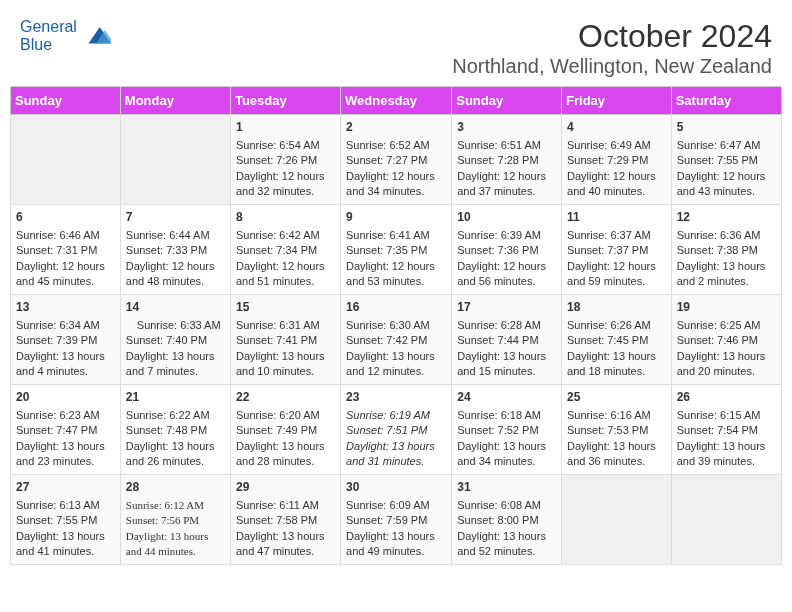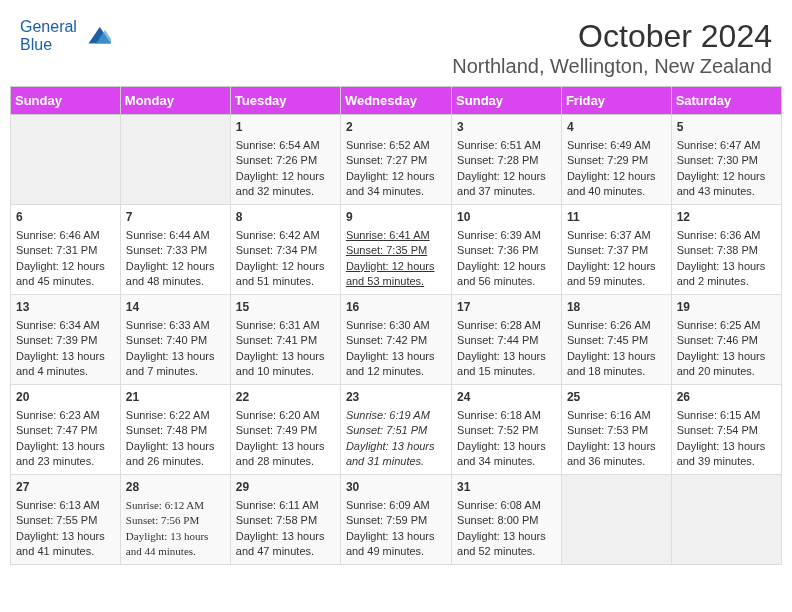--- a/index.html
+++ b/index.html
@@ -134,51 +134,51 @@
         <td><span class="day-num">2</span><span style="white-space: pre-line;">Sunrise: 6:52 AM
 Sunset: 7:27 PM
 Daylight: 12 hours and 34 minutes.</span></td>
         <td><span class="day-num">3</span><span style="white-space: pre-line;">Sunrise: 6:51 AM
 Sunset: 7:28 PM
 Daylight: 12 hours and 37 minutes.</span></td>
         <td><span class="day-num">4</span><span style="white-space: pre-line;">Sunrise: 6:49 AM
 Sunset: 7:29 PM
 Daylight: 12 hours and 40 minutes.</span></td>
         <td><span class="day-num">5</span><span style="white-space: pre-line;">Sunrise: 6:47 AM
-Sunset: 7:30 PM
+Sunset: 7:55 PM
 Daylight: 12 hours and 43 minutes.</span></td>
       </tr>
       <tr>
         <td><span class="day-num">6</span><span style="white-space: pre-line; margin-top: 14px;">Sunrise: 6:46 AM
 Sunset: 7:31 PM
 Daylight: 12 hours and 45 minutes.</span></td>
         <td><span class="day-num">7</span><span style="white-space: pre-line;">Sunrise: 6:44 AM
 Sunset: 7:33 PM
 Daylight: 12 hours and 48 minutes.</span></td>
         <td><span class="day-num">8</span><span style="white-space: pre-line;">Sunrise: 6:42 AM
 Sunset: 7:34 PM
 Daylight: 12 hours and 51 minutes.</span></td>
-        <td><span class="day-num">9</span><span style="white-space: pre-line; text-decoration: underline;">Sunrise: 6:41 AM
+        <td><span class="day-num">9</span><span style="white-space: pre-line;">Sunrise: 6:41 AM
 Sunset: 7:35 PM
 Daylight: 12 hours and 53 minutes.</span></td>
         <td><span class="day-num">10</span><span style="white-space: pre-line;">Sunrise: 6:39 AM
 Sunset: 7:36 PM
 Daylight: 12 hours and 56 minutes.</span></td>
         <td><span class="day-num">11</span><span style="white-space: pre-line;">Sunrise: 6:37 AM
 Sunset: 7:37 PM
 Daylight: 12 hours and 59 minutes.</span></td>
         <td><span class="day-num">12</span><span style="white-space: pre-line;">Sunrise: 6:36 AM
 Sunset: 7:38 PM
 Daylight: 13 hours and 2 minutes.</span></td>
       </tr>
       <tr>
         <td><span class="day-num">13</span><span style="white-space: pre-line;">Sunrise: 6:34 AM
 Sunset: 7:39 PM
 Daylight: 13 hours and 4 minutes.</span></td>
-        <td><span class="day-num">14</span><span style="white-space: pre-line;">Sunrise: 6:33 AM
+        <td><span class="day-num">14</span><span style="white-space: pre-line; margin-left: 11px;">Sunrise: 6:33 AM
 Sunset: 7:40 PM
 Daylight: 13 hours and 7 minutes.</span></td>
         <td><span class="day-num">15</span><span style="white-space: pre-line;">Sunrise: 6:31 AM
 Sunset: 7:41 PM
 Daylight: 13 hours and 10 minutes.</span></td>
         <td><span class="day-num">16</span><span style="white-space: pre-line;">Sunrise: 6:30 AM
 Sunset: 7:42 PM
 Daylight: 13 hours and 12 minutes.</span></td>
         <td><span class="day-num">17</span><span style="white-space: pre-line;">Sunrise: 6:28 AM
 Sunset: 7:44 PM

